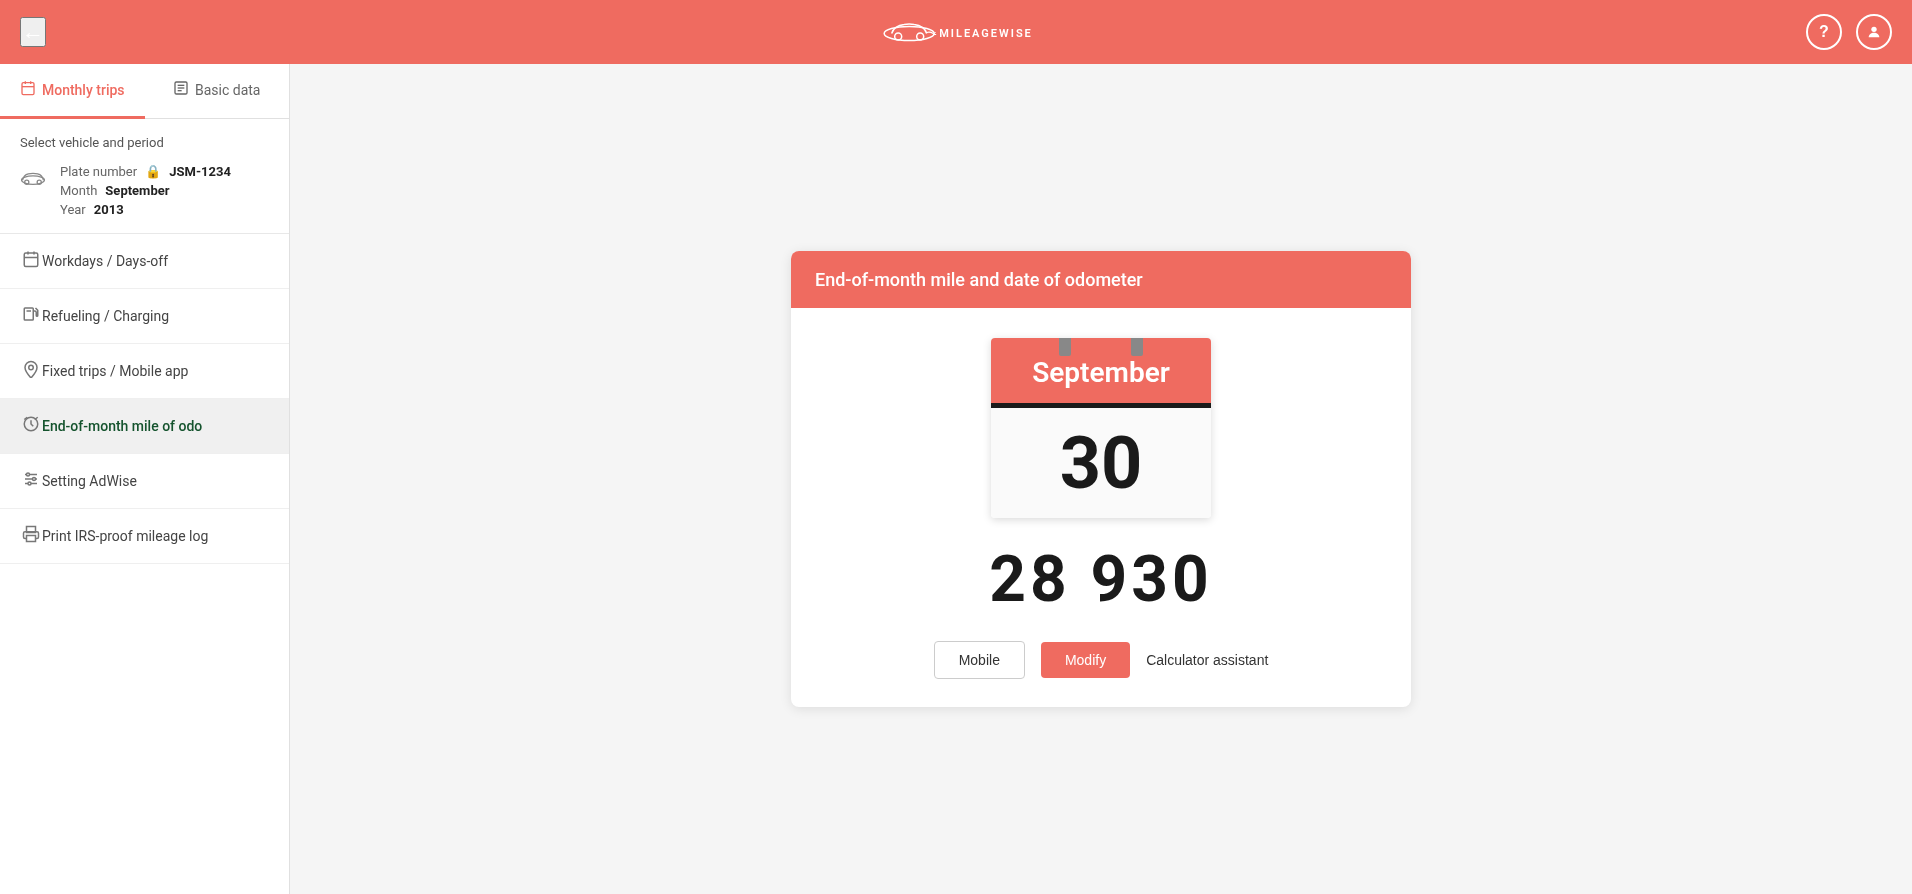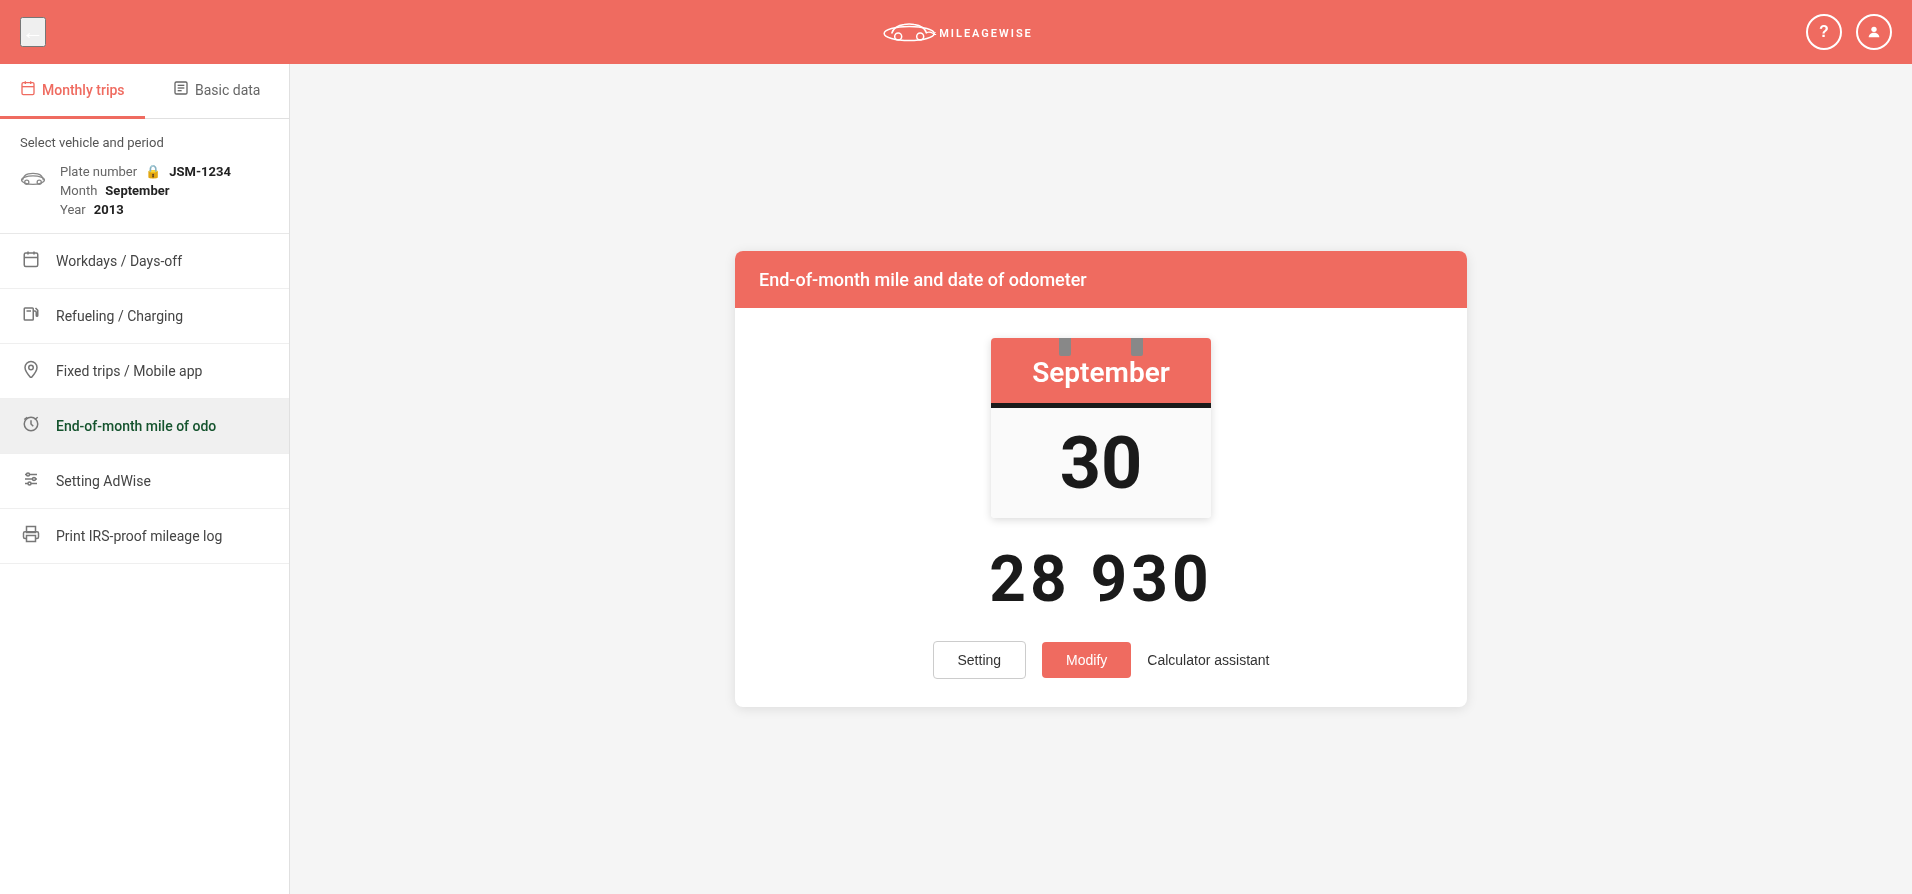--- a/index.html
+++ b/index.html
@@ -149,21 +149,20 @@
     }
     .plate-icon {
       font-size: 13px;
       color: #666;
     }
 
     
     .nav-item {
       display: flex;
       align-items: center;
-      gap: 14px;
       padding: 16px 20px;
       border-bottom: 1px solid #efefef;
       cursor: pointer;
       font-size: 14px;
       color: #444;
       transition: background 0.15s;
     }
     .nav-item.active {
       background: #f0f0f0;
       color: #14532d;
@@ -183,21 +182,21 @@
       align-items: center;
       justify-content: center;
       background: #f5f5f5;
     }
 
     .odo-card {
       background: white;
       border-radius: 8px;
       overflow: hidden;
       box-shadow: 0 2px 12px rgba(0,0,0,0.1);
-      width: 732px;
+      width: 620px;
     }
 
     .odo-card-header {
       background: #ef6b60;
       color: white;
       padding: 18px 24px;
       font-size: 18px;
       font-weight: 500;
     }
 
@@ -461,21 +460,21 @@
             <div class="calendar-ring right"></div>
             <span>September</span>
           </div>
           <div class="calendar-divider"></div>
           <div class="calendar-date">30</div>
         </div>
 
         <div class="odo-reading">28 930</div>
 
         <div class="odo-actions">
-          <button class="btn-details">Setting</button>
+          <button class="btn-details">Mobile</button>
           <button class="btn-modify">Modify</button>
           <button class="btn-calculator">Calculator assistant</button>
         </div>
 
       </div>
     </div>
 
   </main>
 
 </div>

